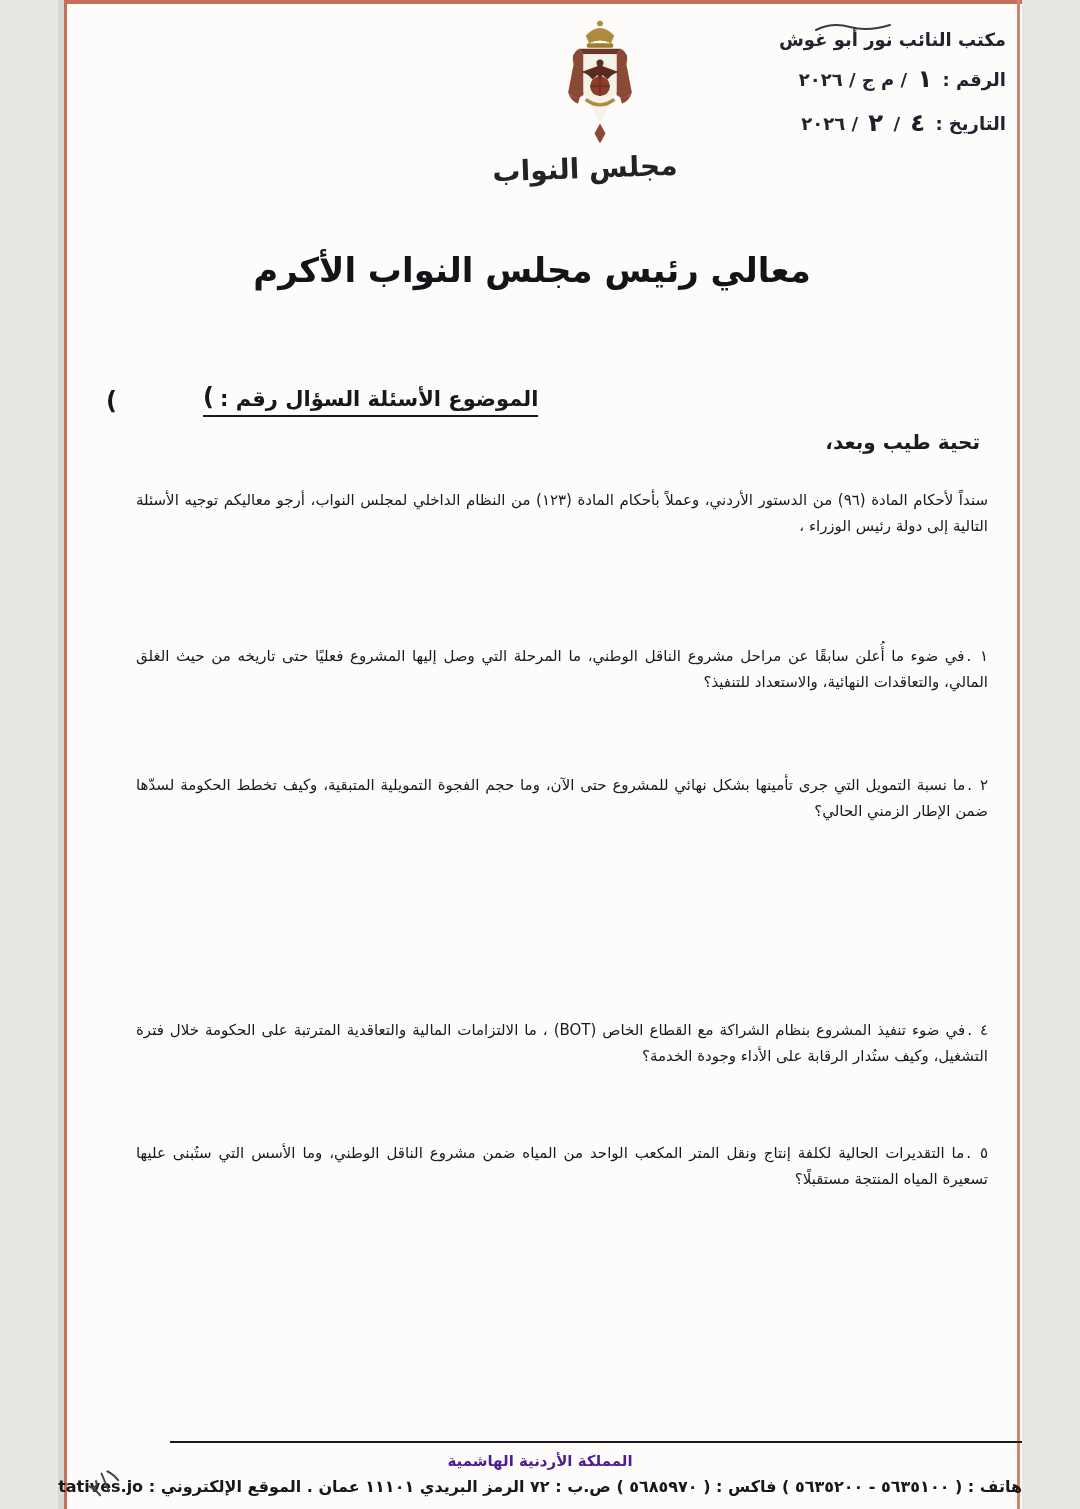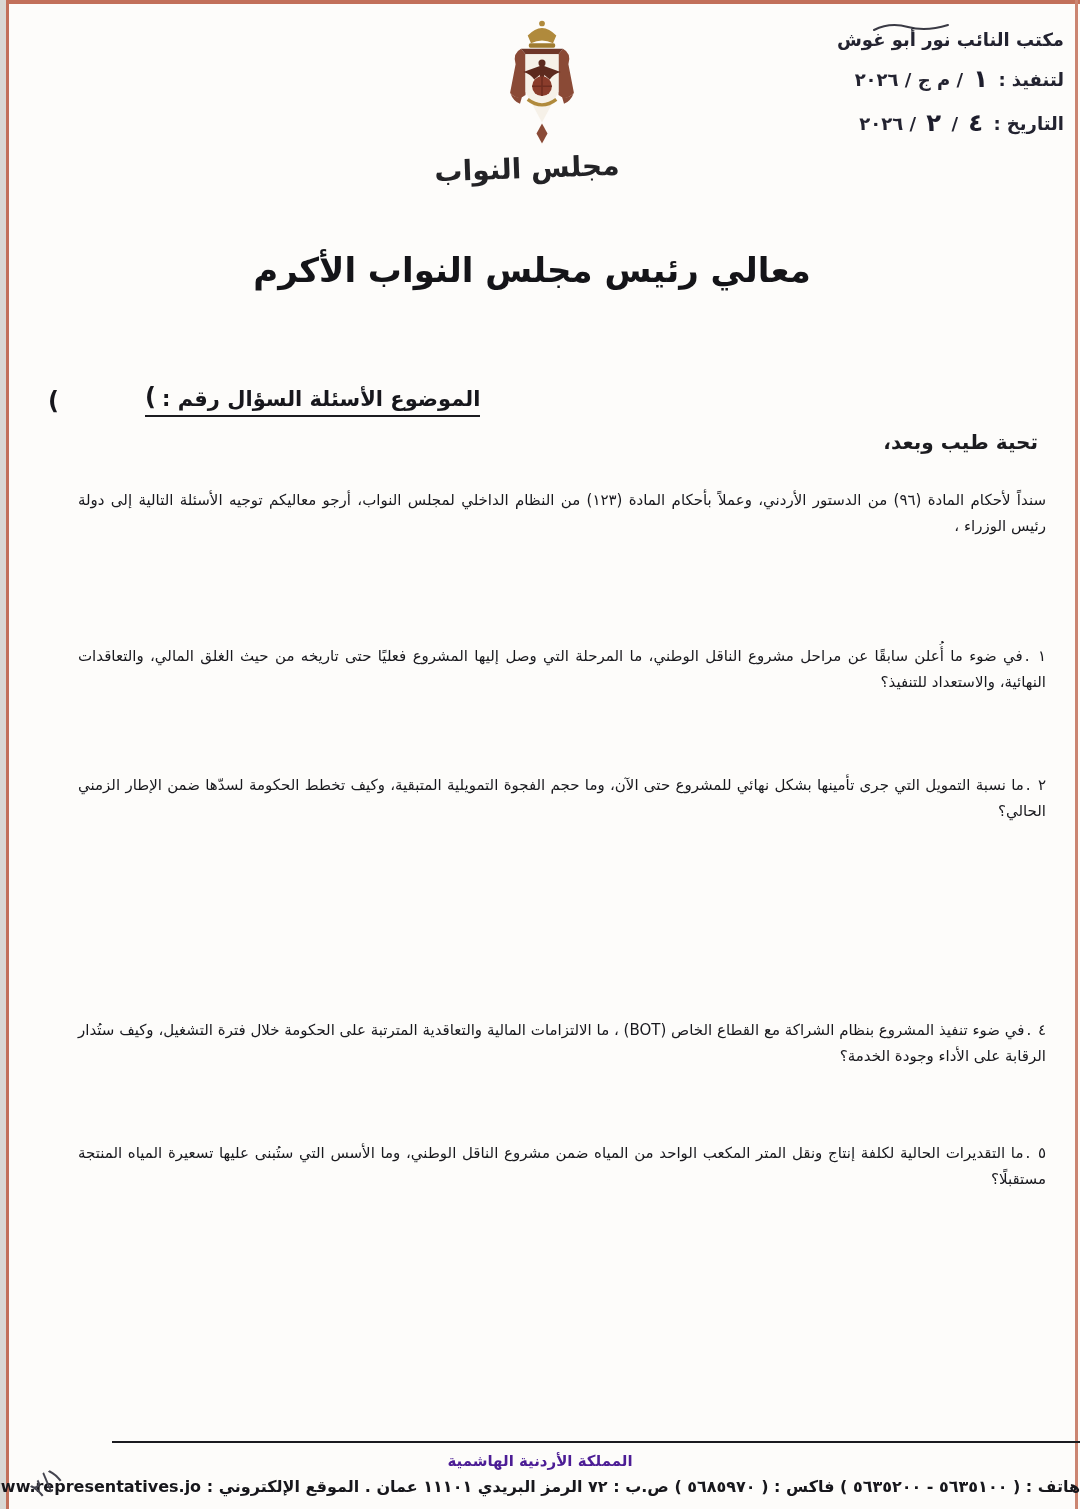--- a/index.html
+++ b/index.html
@@ -1,18 +1,18 @@
 <!DOCTYPE html>
 <html lang="ar" dir="rtl"><head>
 <meta charset="utf-8">
 <style>
   html, body { margin: 0; padding: 0; background: #e9e7e3; }
   .page {
     position: relative;
-    width: 1080px;
+    width: 964px;
     height: 1509px;
     margin: 0 auto;
     background: #fdfcfa;
     overflow: hidden;
     direction: rtl;
     font-family: "DejaVu Sans", sans-serif;
     color: #1c1c20;
   }
   
   .edge-top    { position: absolute; top: 0; left: 0; right: 0; height: 4px; background: #c2705a; }
@@ -106,21 +106,21 @@
   <div class="edge-left"></div>
   <div class="edge-right"></div>
 
   <svg class="squiggle" viewBox="0 0 78 14">
     <path d="M2 10 Q 18 2 36 7 T 76 5" fill="none" stroke="#3a3a44" stroke-width="2" stroke-linecap="round"></path>
   </svg>
 
   <div class="hdr">
     <div class="row">مكتب النائب نور أبو غوش</div>
     <div class="row">
-      <span>لتنفيذ :</span>
+      <span>الرقم :</span>
       <span class="hw">١</span>
       <span>/ م ج / ٢٠٢٦</span>
     </div>
     <div class="row">
       <span>التاريخ :</span>
       <span class="hw">٤</span>
       <span>/</span>
       <span class="hw">٢</span>
       <span>/</span>
       <span>٢٠٢٦</span>

